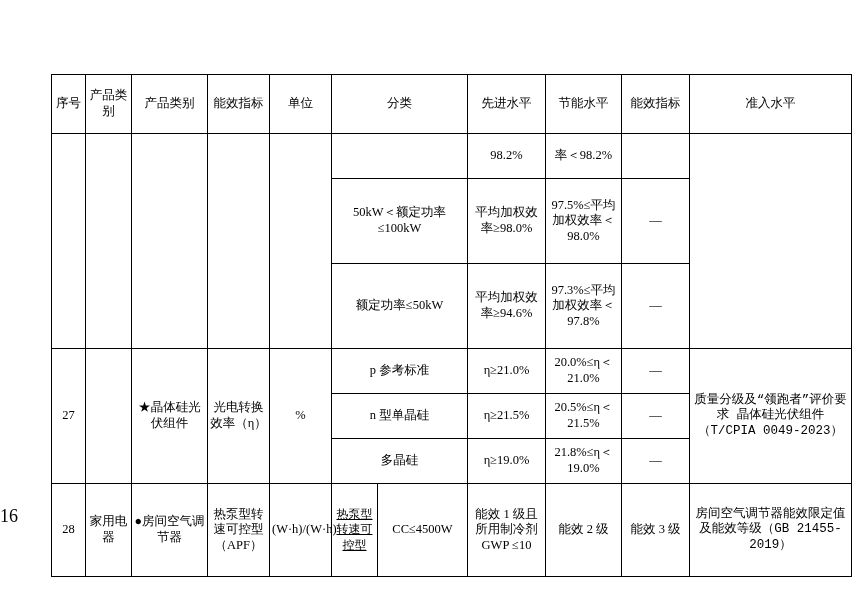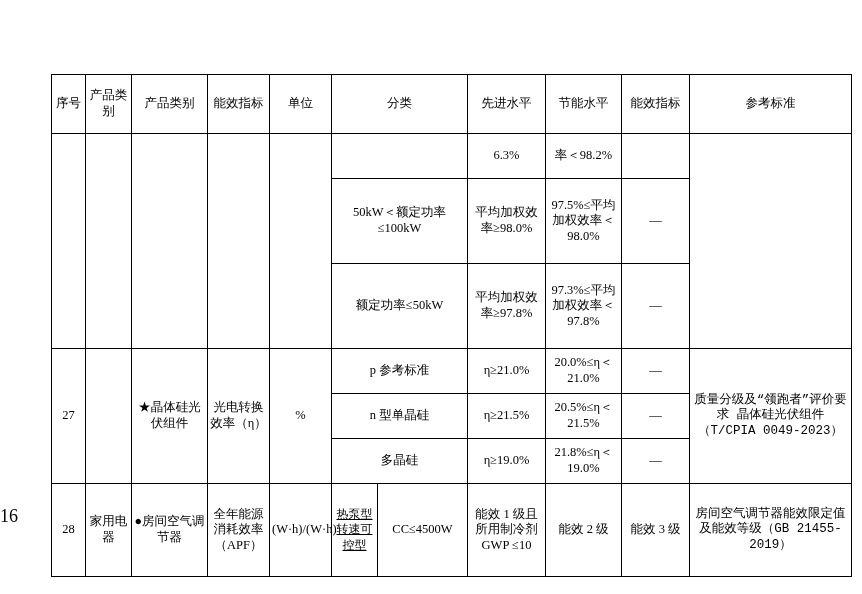--- a/index.html
+++ b/index.html
@@ -98,46 +98,46 @@
         <tr class="hdr">
       <td>序号</td>
       <td>产品类别</td>
       <td>产品类别</td>
       <td>能效指标</td>
       <td>单位</td>
       <td colspan="2">分类</td>
       <td>先进水平</td>
       <td>节能水平</td>
       <td>能效指标</td>
-      <td>参考标准</td>
+      <td>准入水平</td>
     </tr>
 
     <tr>
       <td rowspan="3"></td>
       <td rowspan="3"></td>
       <td rowspan="3"></td>
       <td rowspan="3"></td>
       <td rowspan="3"></td>
       <td colspan="2" style="height:38px"></td>
-      <td>6.3%</td>
+      <td>98.2%</td>
       <td>率＜98.2%</td>
       <td></td>
       <td rowspan="3" class="ref-cell"></td>
     </tr>
 
     <tr>
       <td colspan="2" style="height:78px">50kW＜额定功率≤100kW</td>
       <td>平均加权效率≥98.0%</td>
       <td>97.5%≤平均加权效率＜98.0%</td>
       <td class="dash">—</td>
     </tr>
 
     <tr>
       <td colspan="2" style="height:78px">额定功率≤50kW</td>
-      <td>平均加权效率≥97.8%</td>
+      <td>平均加权效率≥94.6%</td>
       <td>97.3%≤平均加权效率＜97.8%</td>
       <td class="dash">—</td>
     </tr>
 
     <tr>
       <td rowspan="3">27</td>
       <td rowspan="3"></td>
       <td rowspan="3">★晶体硅光伏组件</td>
       <td rowspan="3">光电转换效率（η）</td>
       <td rowspan="3">%</td>
@@ -157,21 +157,21 @@
       <td colspan="2" style="height:38px">多晶硅</td>
       <td>η≥19.0%</td>
       <td>21.8%≤η＜19.0%</td>
       <td class="dash">—</td>
     </tr>
 
     <tr>
       <td style="height:86px">28</td>
       <td>家用电器</td>
       <td>●房间空气调节器</td>
-      <td>全年能源消耗效率（APF）</td>
+      <td>热泵型转速可控型（APF）</td>
       <td>(W·h)/(W·h)</td>
       <td class="cell-pad-2">
         <span class="small">热泵型转速可控型</span>
       </td>
       <td>CC≤4500W</td>
       <td>能效 1 级且所用制冷剂 GWP ≤10</td>
       <td>能效 2 级</td>
       <td>能效 3 级</td>
       <td class="ref-cell">房间空气调节器能效限定值及能效等级（GB 21455-2019）</td>
     </tr>

